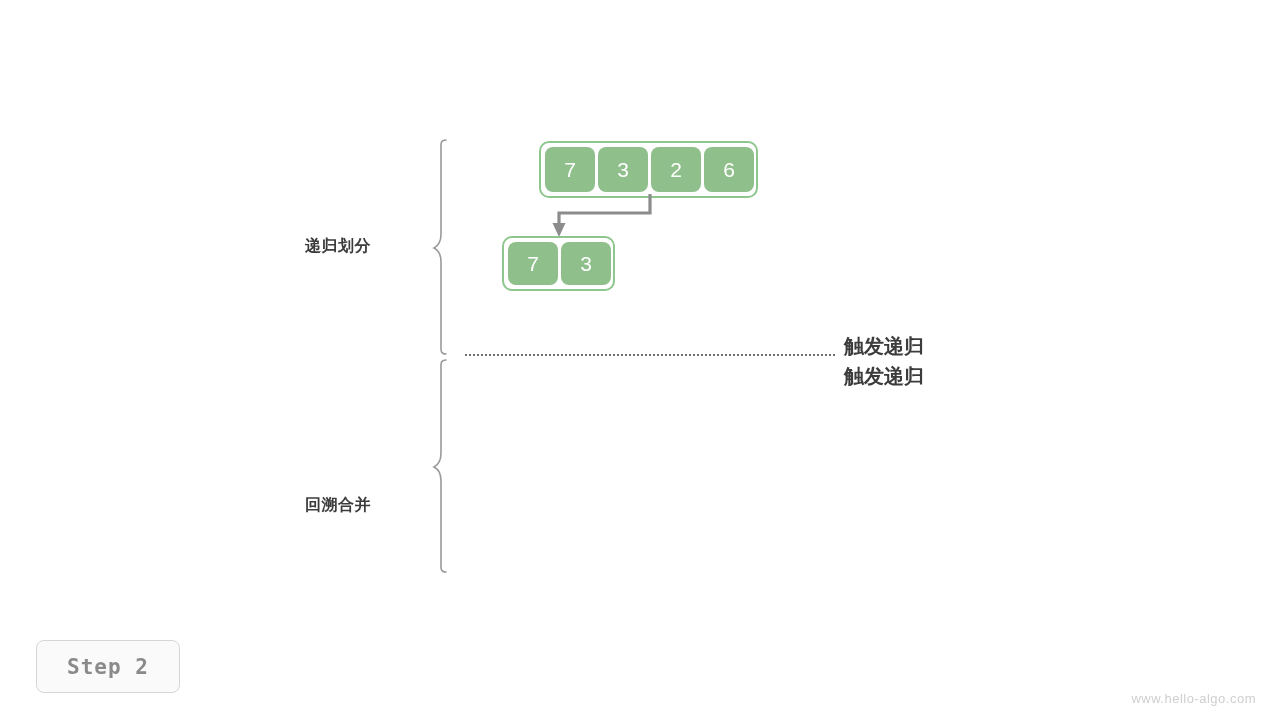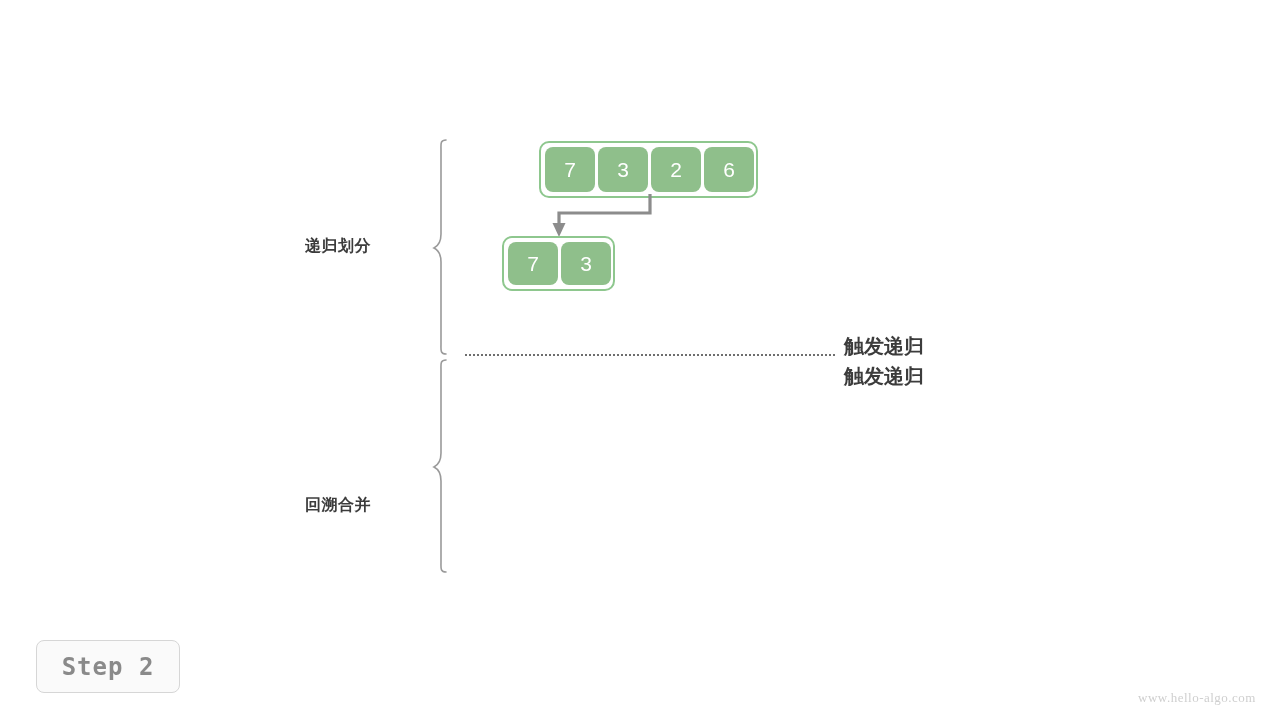--- a/index.html
+++ b/index.html
@@ -119,32 +119,32 @@
     width: 144px;
     height: 53px;
     box-sizing: border-box;
     border: 1px solid #d6d6d6;
     border-radius: 8px;
     background: #fafafa;
     display: flex;
     align-items: center;
     justify-content: center;
     font-family: "DejaVu Sans Mono", "Liberation Mono", monospace;
-    font-size: 24px;
+    font-size: 21px;
     font-weight: bold;
     color: #8a8a8a;
     letter-spacing: 1px;
   }
 
   
   #watermark {
     position: absolute;
     right: 24px;
     bottom: 14px;
-    font-family: Liberation Serif, serif;
+    font-family: Liberation Sans, sans-serif;
     font-size: 13px;
     color: #cfcfcf;
     letter-spacing: 0.5px;
   }
 </style>
 </head>
 <body>
 
 <div class="canvas">
 

